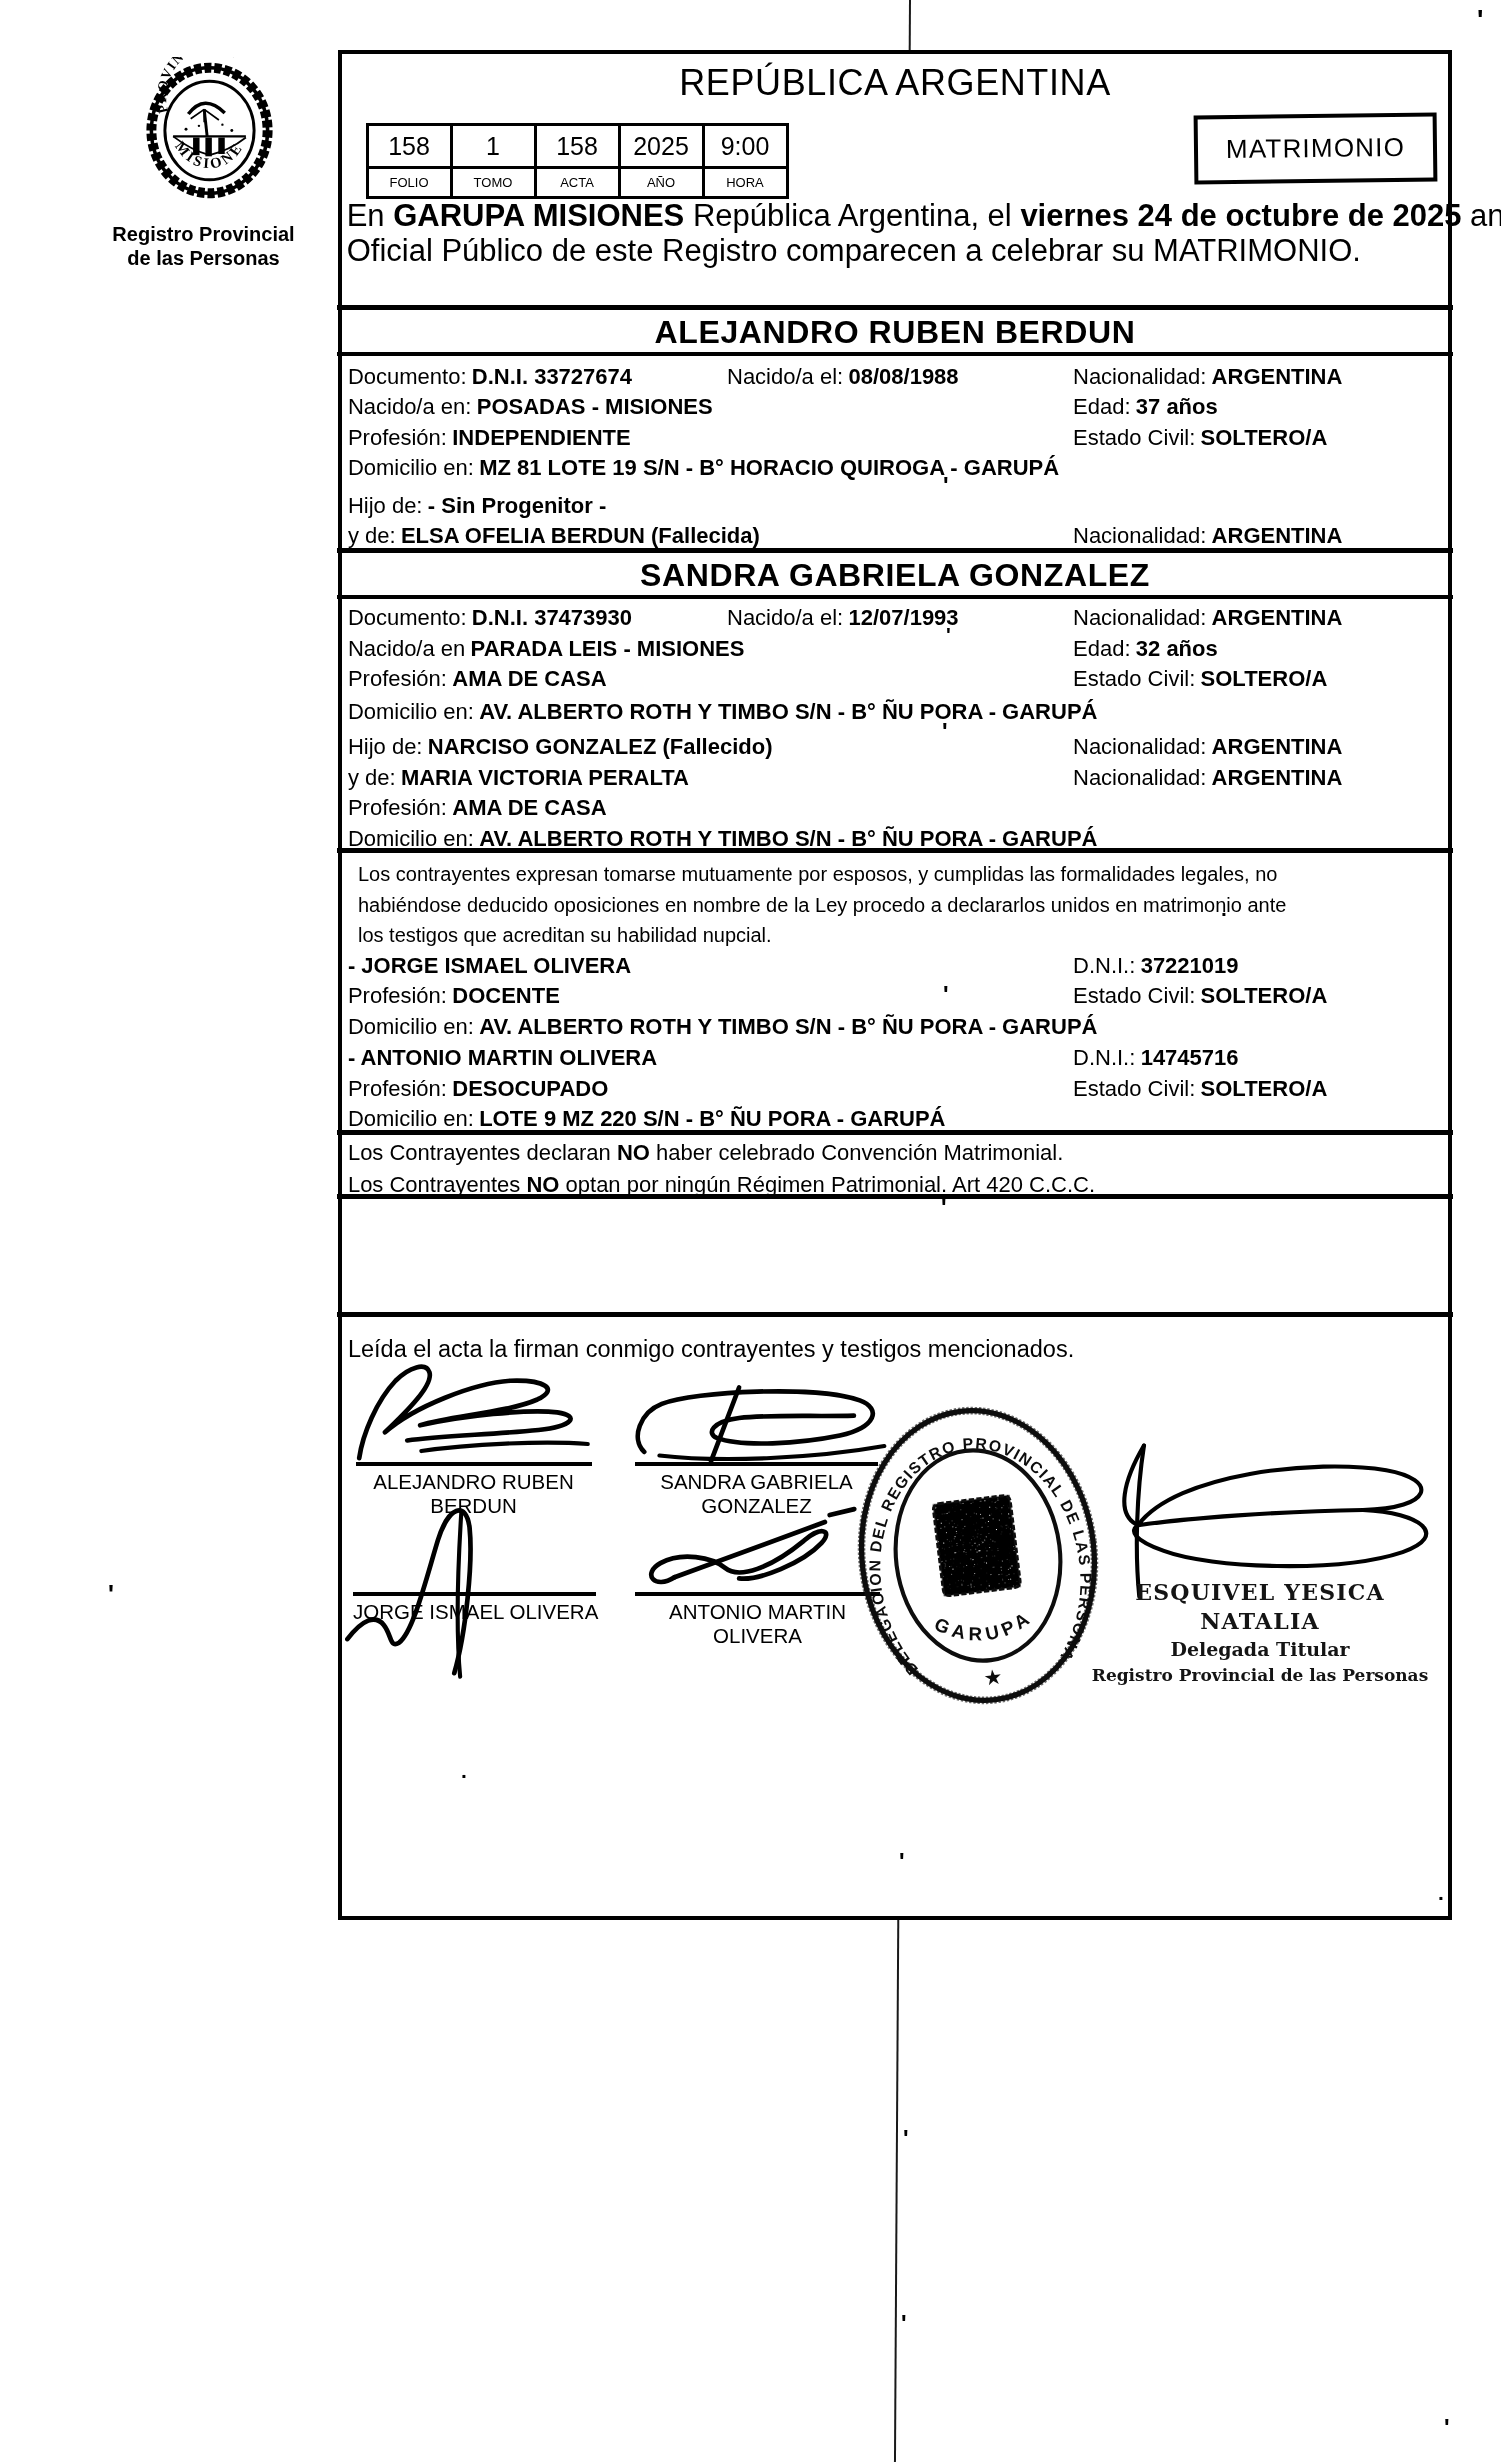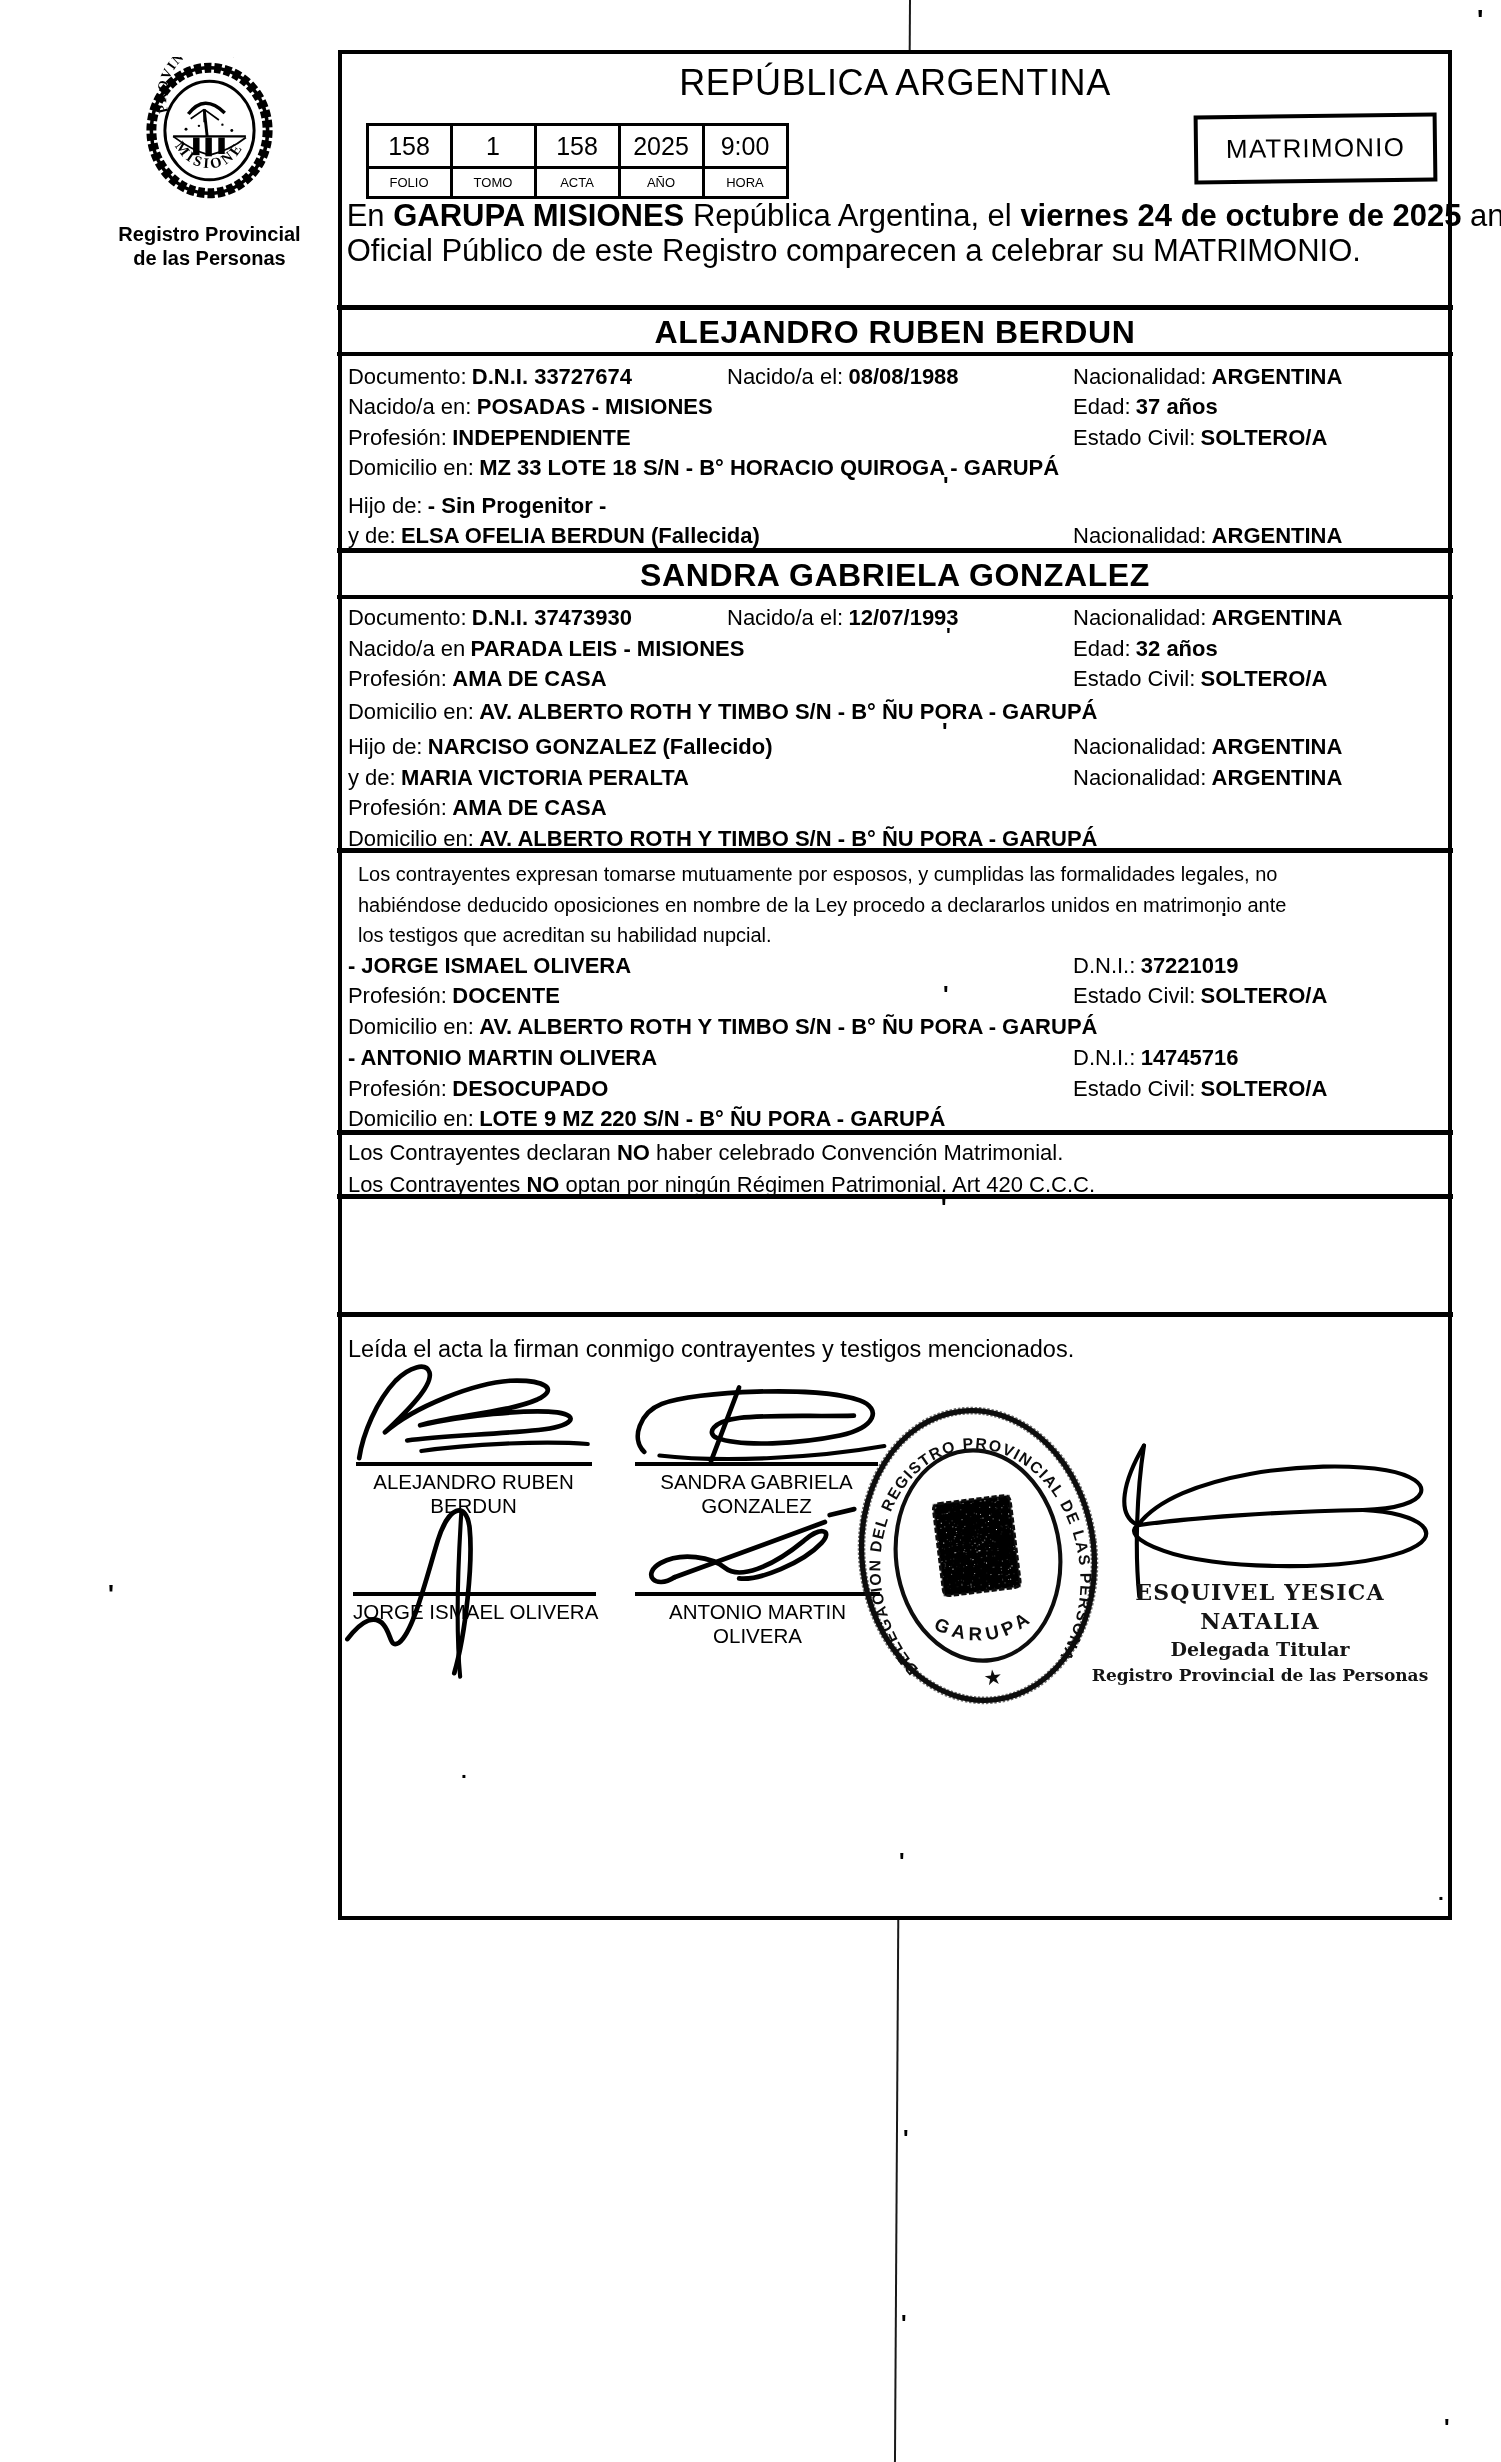--- a/index.html
+++ b/index.html
@@ -3,21 +3,21 @@
 <meta charset="utf-8">
 <style>
   html,body{margin:0;padding:0;background:#e8e8e8;}
   .page{position:relative;width:1501px;height:2462px;background:#ffffff;
         font-family:"Liberation Sans",sans-serif;color:#000;overflow:hidden;}
   
   .fold-line{position:absolute;left:909px;top:0;width:2.3px;height:2462px;background:#000;
              transform:rotate(0.35deg);transform-origin:top center;opacity:.9;}
   
   .logo{position:absolute;left:142px;top:57px;width:135px;height:147px;}
-  .logo-caption{position:absolute;left:107px;top:223px;width:205px;text-align:center;
+  .logo-caption{position:absolute;left:101px;top:223px;width:205px;text-align:center;
                 font-size:20px;font-weight:700;line-height:23.5px;}
   
   .doc-box{position:absolute;left:338px;top:50px;width:1114px;height:1870px;
            border:4.7px solid #000;box-sizing:border-box;background:#fff;}
   .divider{position:absolute;left:-4.7px;right:-4.7px;background:#000;}
   .doc-title{position:absolute;left:0;right:0;top:8.2px;text-align:center;
              font-size:36px;font-weight:400;letter-spacing:0.6px;}
   
   .hdr-table{position:absolute;left:23.5px;top:69px;border-collapse:collapse;}
   .hdr-table td{border:3.5px solid #000;text-align:center;vertical-align:middle;}
@@ -135,21 +135,21 @@
     </div>
     <div class="row" style="top:340px;">
       <span class="c1"><span class="lbl">Nacido/a en:</span><span class="val">POSADAS - MISIONES</span></span>
       <span class="c3"><span class="lbl">Edad:</span><span class="val">37 años</span></span>
     </div>
     <div class="row" style="top:371px;">
       <span class="c1"><span class="lbl">Profesión:</span><span class="val">INDEPENDIENTE</span></span>
       <span class="c3"><span class="lbl">Estado Civil:</span><span class="val">SOLTERO/A</span></span>
     </div>
     <div class="row" style="top:401px;">
-      <span class="c1"><span class="lbl">Domicilio en:</span><span class="val">MZ 33 LOTE 18 S/N - B° HORACIO QUIROGA - GARUPÁ</span></span>
+      <span class="c1"><span class="lbl">Domicilio en:</span><span class="val">MZ 81 LOTE 19 S/N - B° HORACIO QUIROGA - GARUPÁ</span></span>
     </div>
     <div class="row" style="top:439px;">
       <span class="c1"><span class="lbl">Hijo de:</span><span class="val">- Sin Progenitor -</span></span>
     </div>
     <div class="row" style="top:469px;">
       <span class="c1"><span class="lbl">y de:</span><span class="val">ELSA OFELIA BERDUN (Fallecida)</span></span>
       <span class="c3"><span class="lbl">Nacionalidad:</span><span class="val">ARGENTINA</span></span>
     </div>
 
     <div class="divider" style="top:494px;height:4.7px;"></div>

